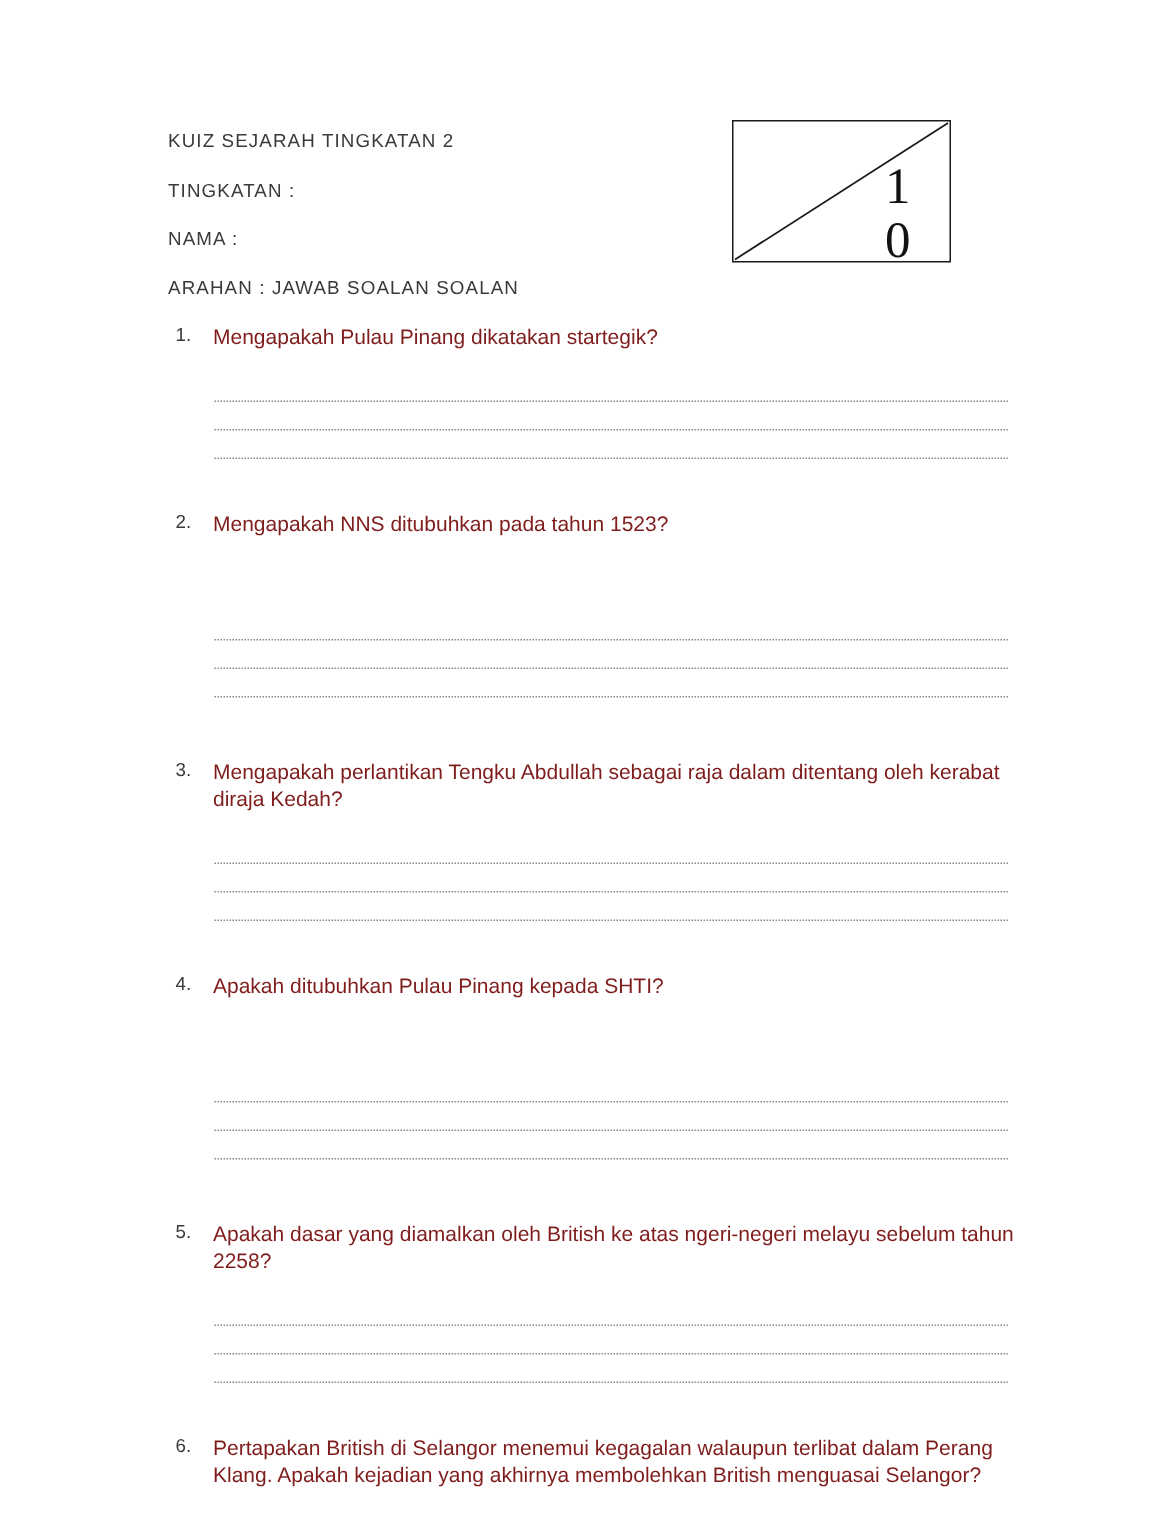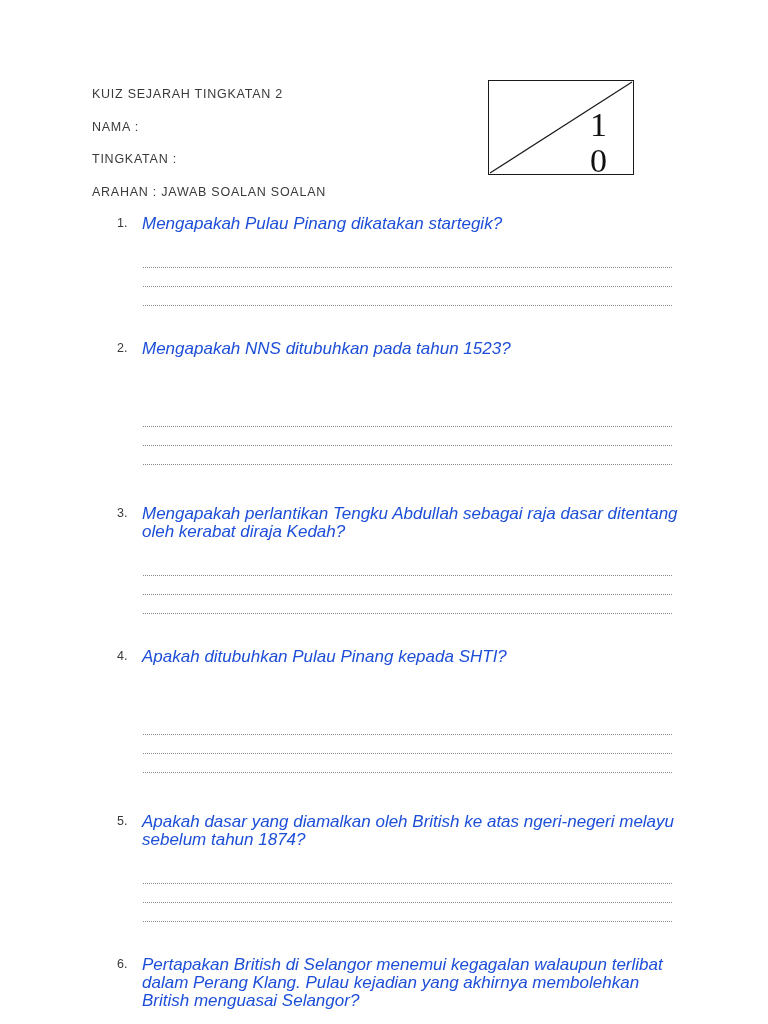--- a/index.html
+++ b/index.html
@@ -26,20 +26,21 @@
     top: 88px;
     width: 380px;
   }
   .header-line {
     font-size: 12.5px;
     color: #3a3a3a;
     letter-spacing: 0.75px;
     line-height: 1;
     margin-bottom: 20px;
     white-space: nowrap;
+    margin-left: 20px;
   }
   .header-line:last-child { margin-bottom: 0; }
 
   
   .marks-box {
     position: absolute;
     left: 488px;
     top: 80px;
     width: 146px;
     height: 95px;
@@ -81,24 +82,23 @@
   }
   .q-num {
     position: absolute;
     left: 25px;
     top: 0;
     font-size: 12.5px;
     color: #3a3a3a;
     line-height: 17px;
   }
   .q-text {
-    font-size: 17px;
-    color: #1d4ed8;
+    font-size: 14px;
+    color: #7f1d1d;
     line-height: 18px;
-    font-style: italic;
   }
   .answer-lines {
     padding-left: 51px;
   }
   .answer-line {
     height: 18px;
     border-bottom: 1px dotted #8a8a8a;
     width: 529px;
   }
   .gap-small { height: 16px; }
@@ -106,22 +106,22 @@
   .after-lines { height: 34px; }
   .after-lines-wide { height: 40px; }
 </style>
 </head>
 <body>
 
 <div class="page">
 
   <div class="header-block">
     <div class="header-line">KUIZ SEJARAH TINGKATAN 2</div>
+    <div class="header-line">TINGKATAN :</div>
     <div class="header-line">NAMA  :</div>
-    <div class="header-line">TINGKATAN :</div>
     <div class="header-line">ARAHAN : JAWAB SOALAN SOALAN</div>
   </div>
 
   <div class="marks-box">
     <svg class="diag" viewBox="0 0 146 95" preserveAspectRatio="none">
       <line x1="1" y1="94" x2="145" y2="1" stroke="#1a1a1a" stroke-width="1.2" vector-effect="non-scaling-stroke"></line>
     </svg>
     <div class="marks-digits">
       <span class="d-top">1</span>
       <span class="d-bottom">0</span>
@@ -146,21 +146,21 @@
       </div>
       <div class="gap-large"></div>
       <div class="answer-lines">
         <div class="answer-line"></div>
         <div class="answer-line"></div>
         <div class="answer-line"></div>
       </div>
       <div class="after-lines-wide"></div>
       <div class="q-item">
         <span class="q-num">3.</span>
-        <div class="q-text">Mengapakah perlantikan Tengku Abdullah sebagai raja dasar ditentang oleh kerabat diraja Kedah?</div>
+        <div class="q-text">Mengapakah perlantikan Tengku Abdullah sebagai raja dalam ditentang oleh kerabat diraja Kedah?</div>
       </div>
       <div class="gap-small"></div>
       <div class="answer-lines">
         <div class="answer-line"></div>
         <div class="answer-line"></div>
         <div class="answer-line"></div>
       </div>
       <div class="after-lines"></div>
       <div class="q-item">
         <span class="q-num">4.</span>
@@ -168,28 +168,28 @@
       </div>
       <div class="gap-large"></div>
       <div class="answer-lines">
         <div class="answer-line"></div>
         <div class="answer-line"></div>
         <div class="answer-line"></div>
       </div>
       <div class="after-lines-wide"></div>
       <div class="q-item">
         <span class="q-num">5.</span>
-        <div class="q-text">Apakah dasar yang diamalkan oleh British ke atas ngeri-negeri melayu sebelum tahun 1874?</div>
+        <div class="q-text">Apakah dasar yang diamalkan oleh British ke atas ngeri-negeri melayu sebelum tahun 2258?</div>
       </div>
       <div class="gap-small"></div>
       <div class="answer-lines">
         <div class="answer-line"></div>
         <div class="answer-line"></div>
         <div class="answer-line"></div>
       </div>
       <div class="after-lines"></div>
       <div class="q-item">
         <span class="q-num">6.</span>
-        <div class="q-text">Pertapakan British di Selangor menemui kegagalan walaupun terlibat dalam Perang Klang. Pulau kejadian yang akhirnya membolehkan British menguasai Selangor?</div>
+        <div class="q-text">Pertapakan British di Selangor menemui kegagalan walaupun terlibat dalam Perang Klang. Apakah kejadian yang akhirnya membolehkan British menguasai Selangor?</div>
       </div>
     </div>
 
 </div>
 
 </body></html>

